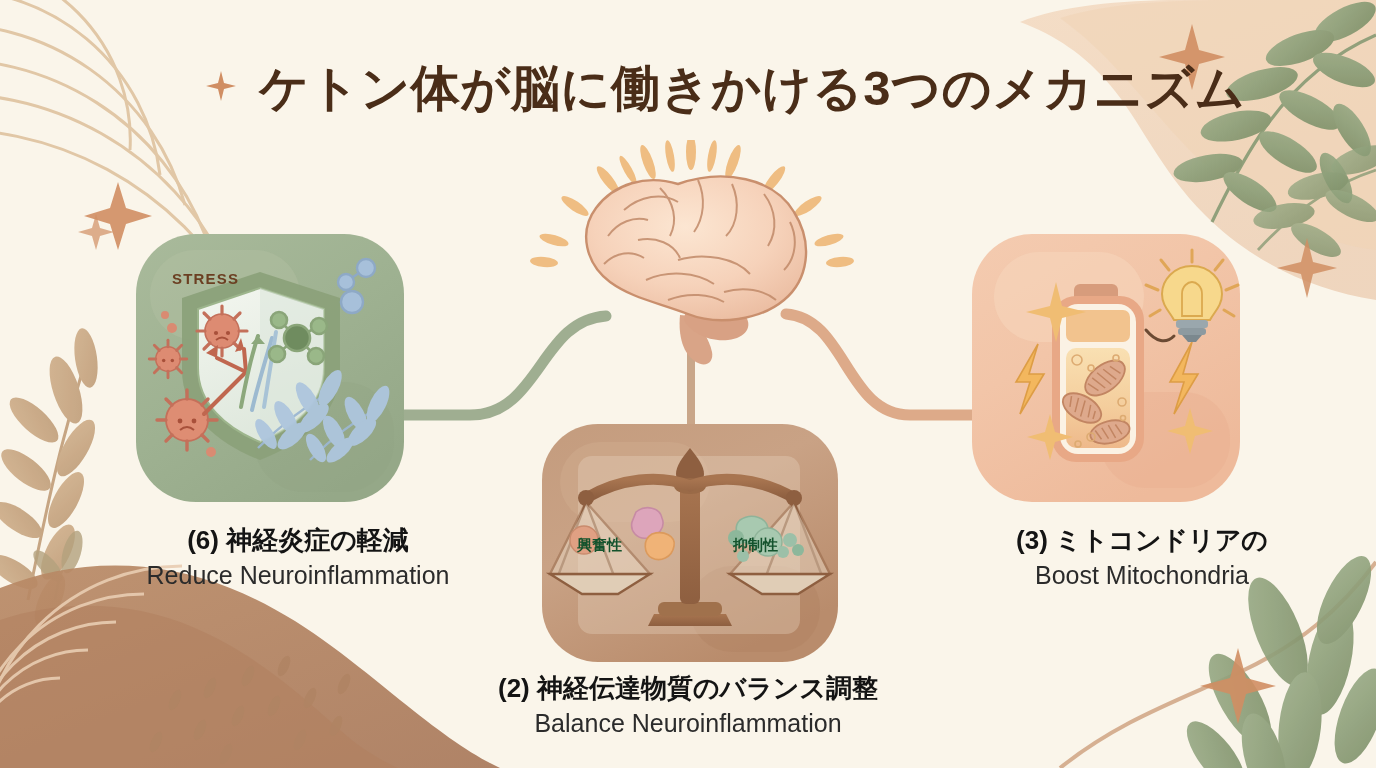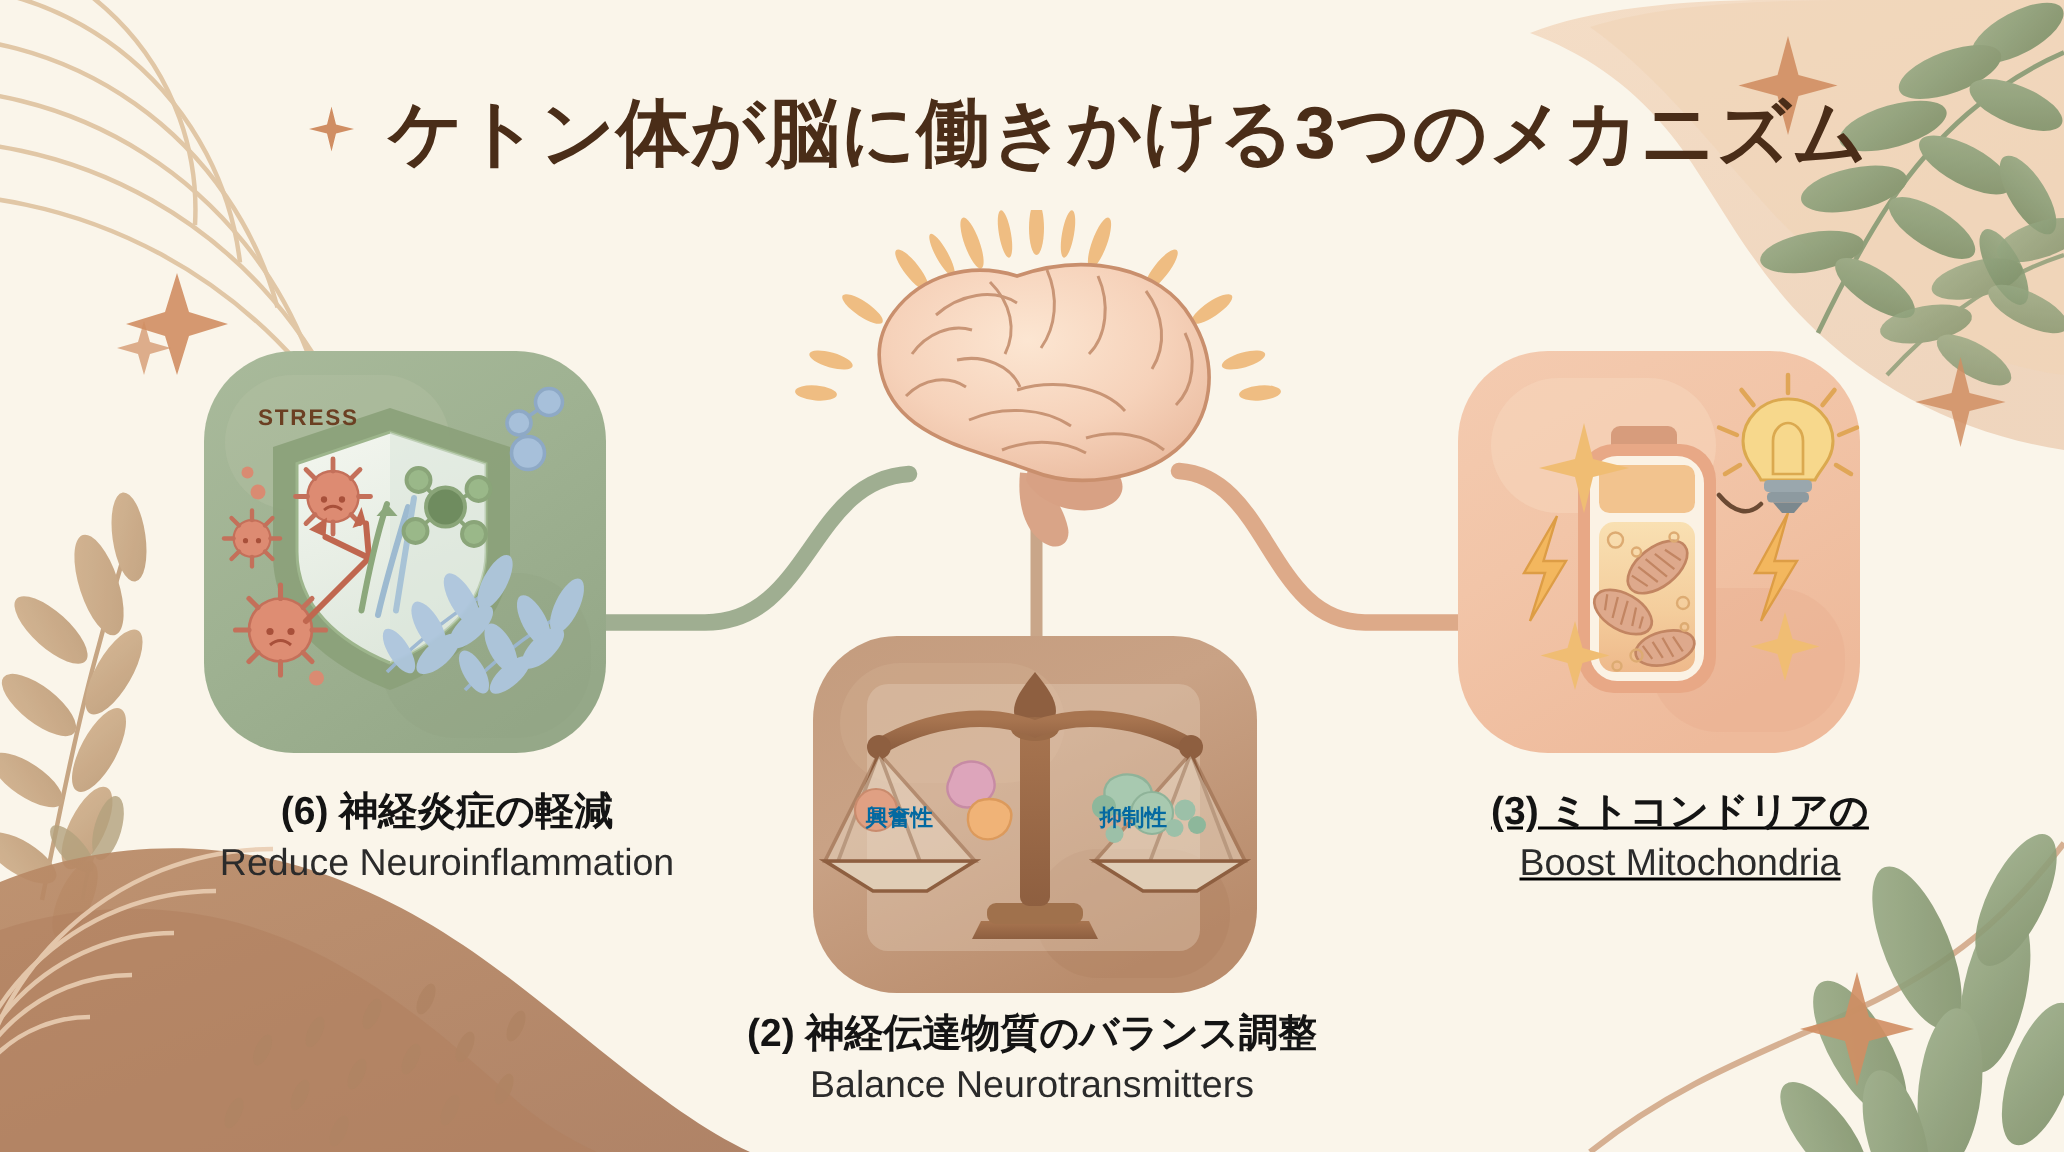--- a/index.html
+++ b/index.html
@@ -77,28 +77,28 @@
     font-size: 25px;
     font-weight: 400;
     color: #2b2b2b;
     line-height: 1.3;
     margin-top: 2px;
     white-space: nowrap;
   }
 
   #caption-1 { left: 48px;  top: 524px; width: 500px; }
   #caption-2 { left: 438px; top: 672px; width: 500px; }
-  #caption-3 { left: 930px; top: 524px; width: 380px; text-decoration: underline; }
+  #caption-3 { left: 952px; top: 524px; width: 380px; }
 
   
   .pan-label {
     position: absolute;
     font-size: 15px;
     font-weight: 700;
-    color: #0369a1;
+    color: #14532d;
     z-index: 18;
     white-space: nowrap;
   }
   #pan-label-left  { left: 577px; top: 536px; }
   #pan-label-right { left: 733px; top: 536px; }
 
   #stress-label {
     position: absolute;
     left: 172px;
     top: 270px;
@@ -588,21 +588,21 @@
     </svg>
   </div>
 
   <div class="caption" id="caption-1">
     <div class="jp">(6) 神経炎症の軽減</div>
     <div class="en">Reduce Neuroinflammation</div>
   </div>
 
   <div class="caption" id="caption-2">
     <div class="jp">(2) 神経伝達物質のバランス調整</div>
-    <div class="en">Balance Neurotransmitters</div>
+    <div class="en">Balance Neuroinflammation</div>
   </div>
 
   <div class="caption" id="caption-3">
     <div class="jp wrap">(3) ミトコンドリアの</div>
     <div class="en">Boost Mitochondria</div>
   </div>
 
 </div>
 
 </body></html>

